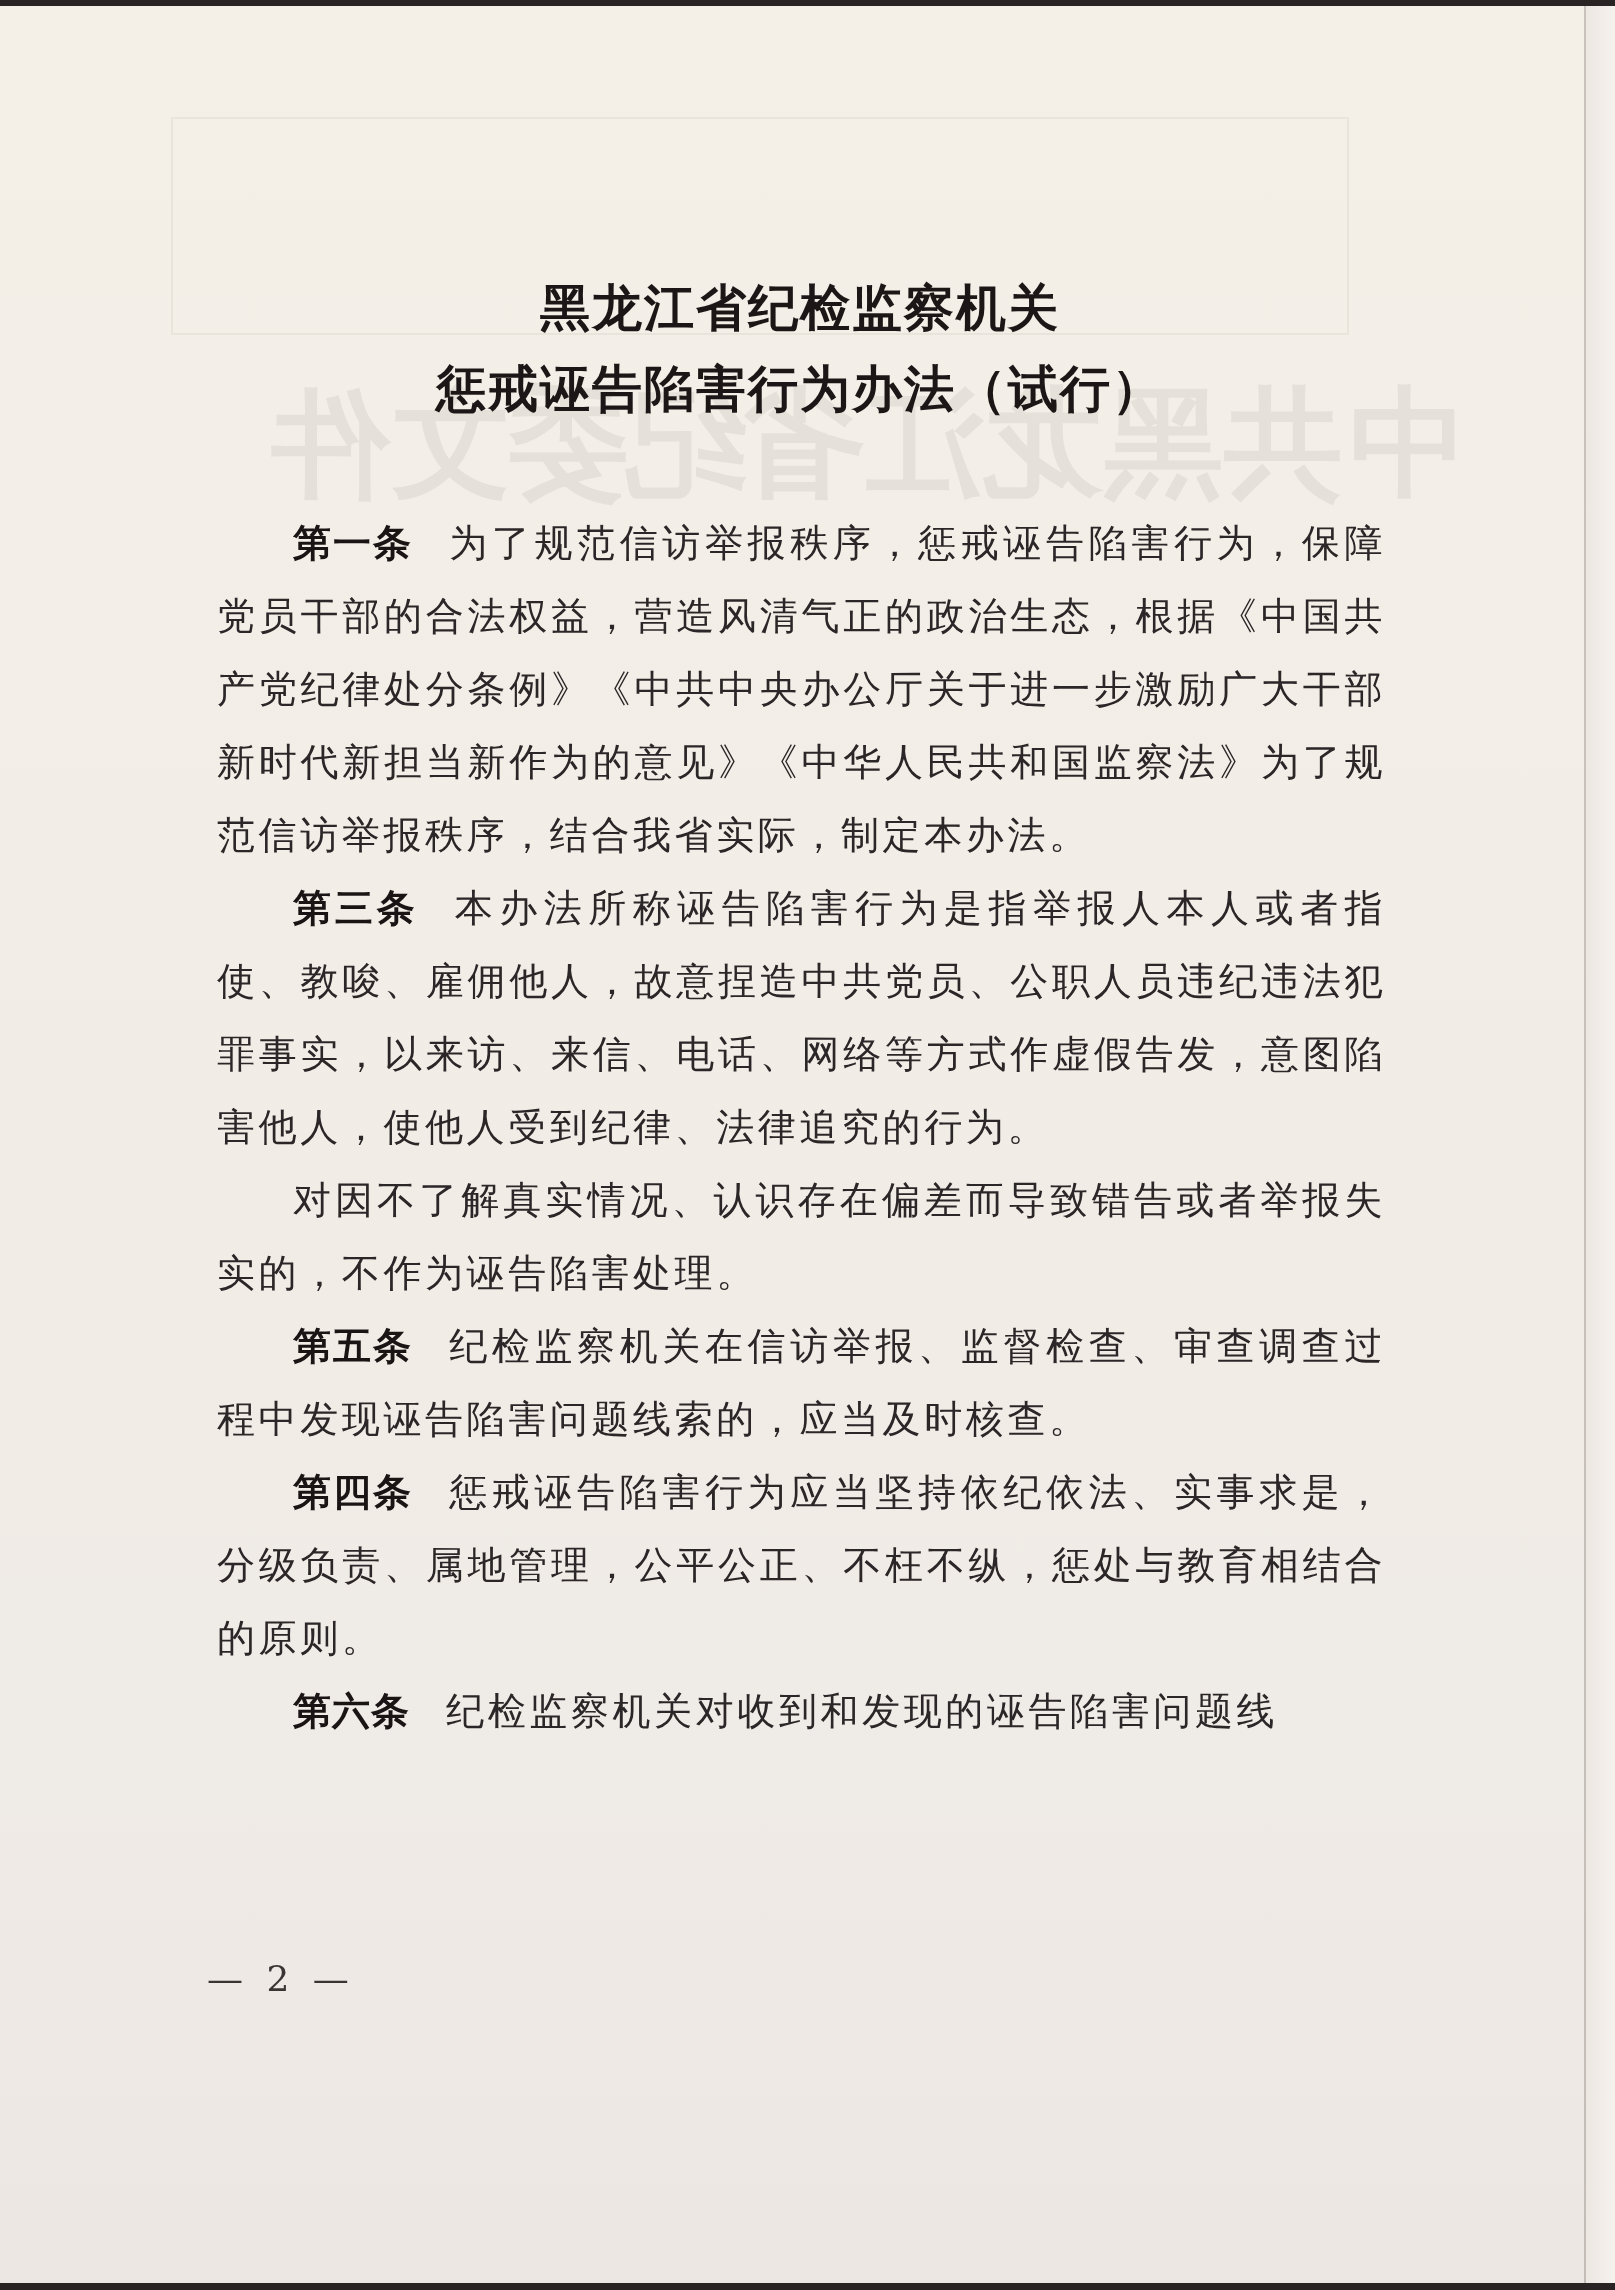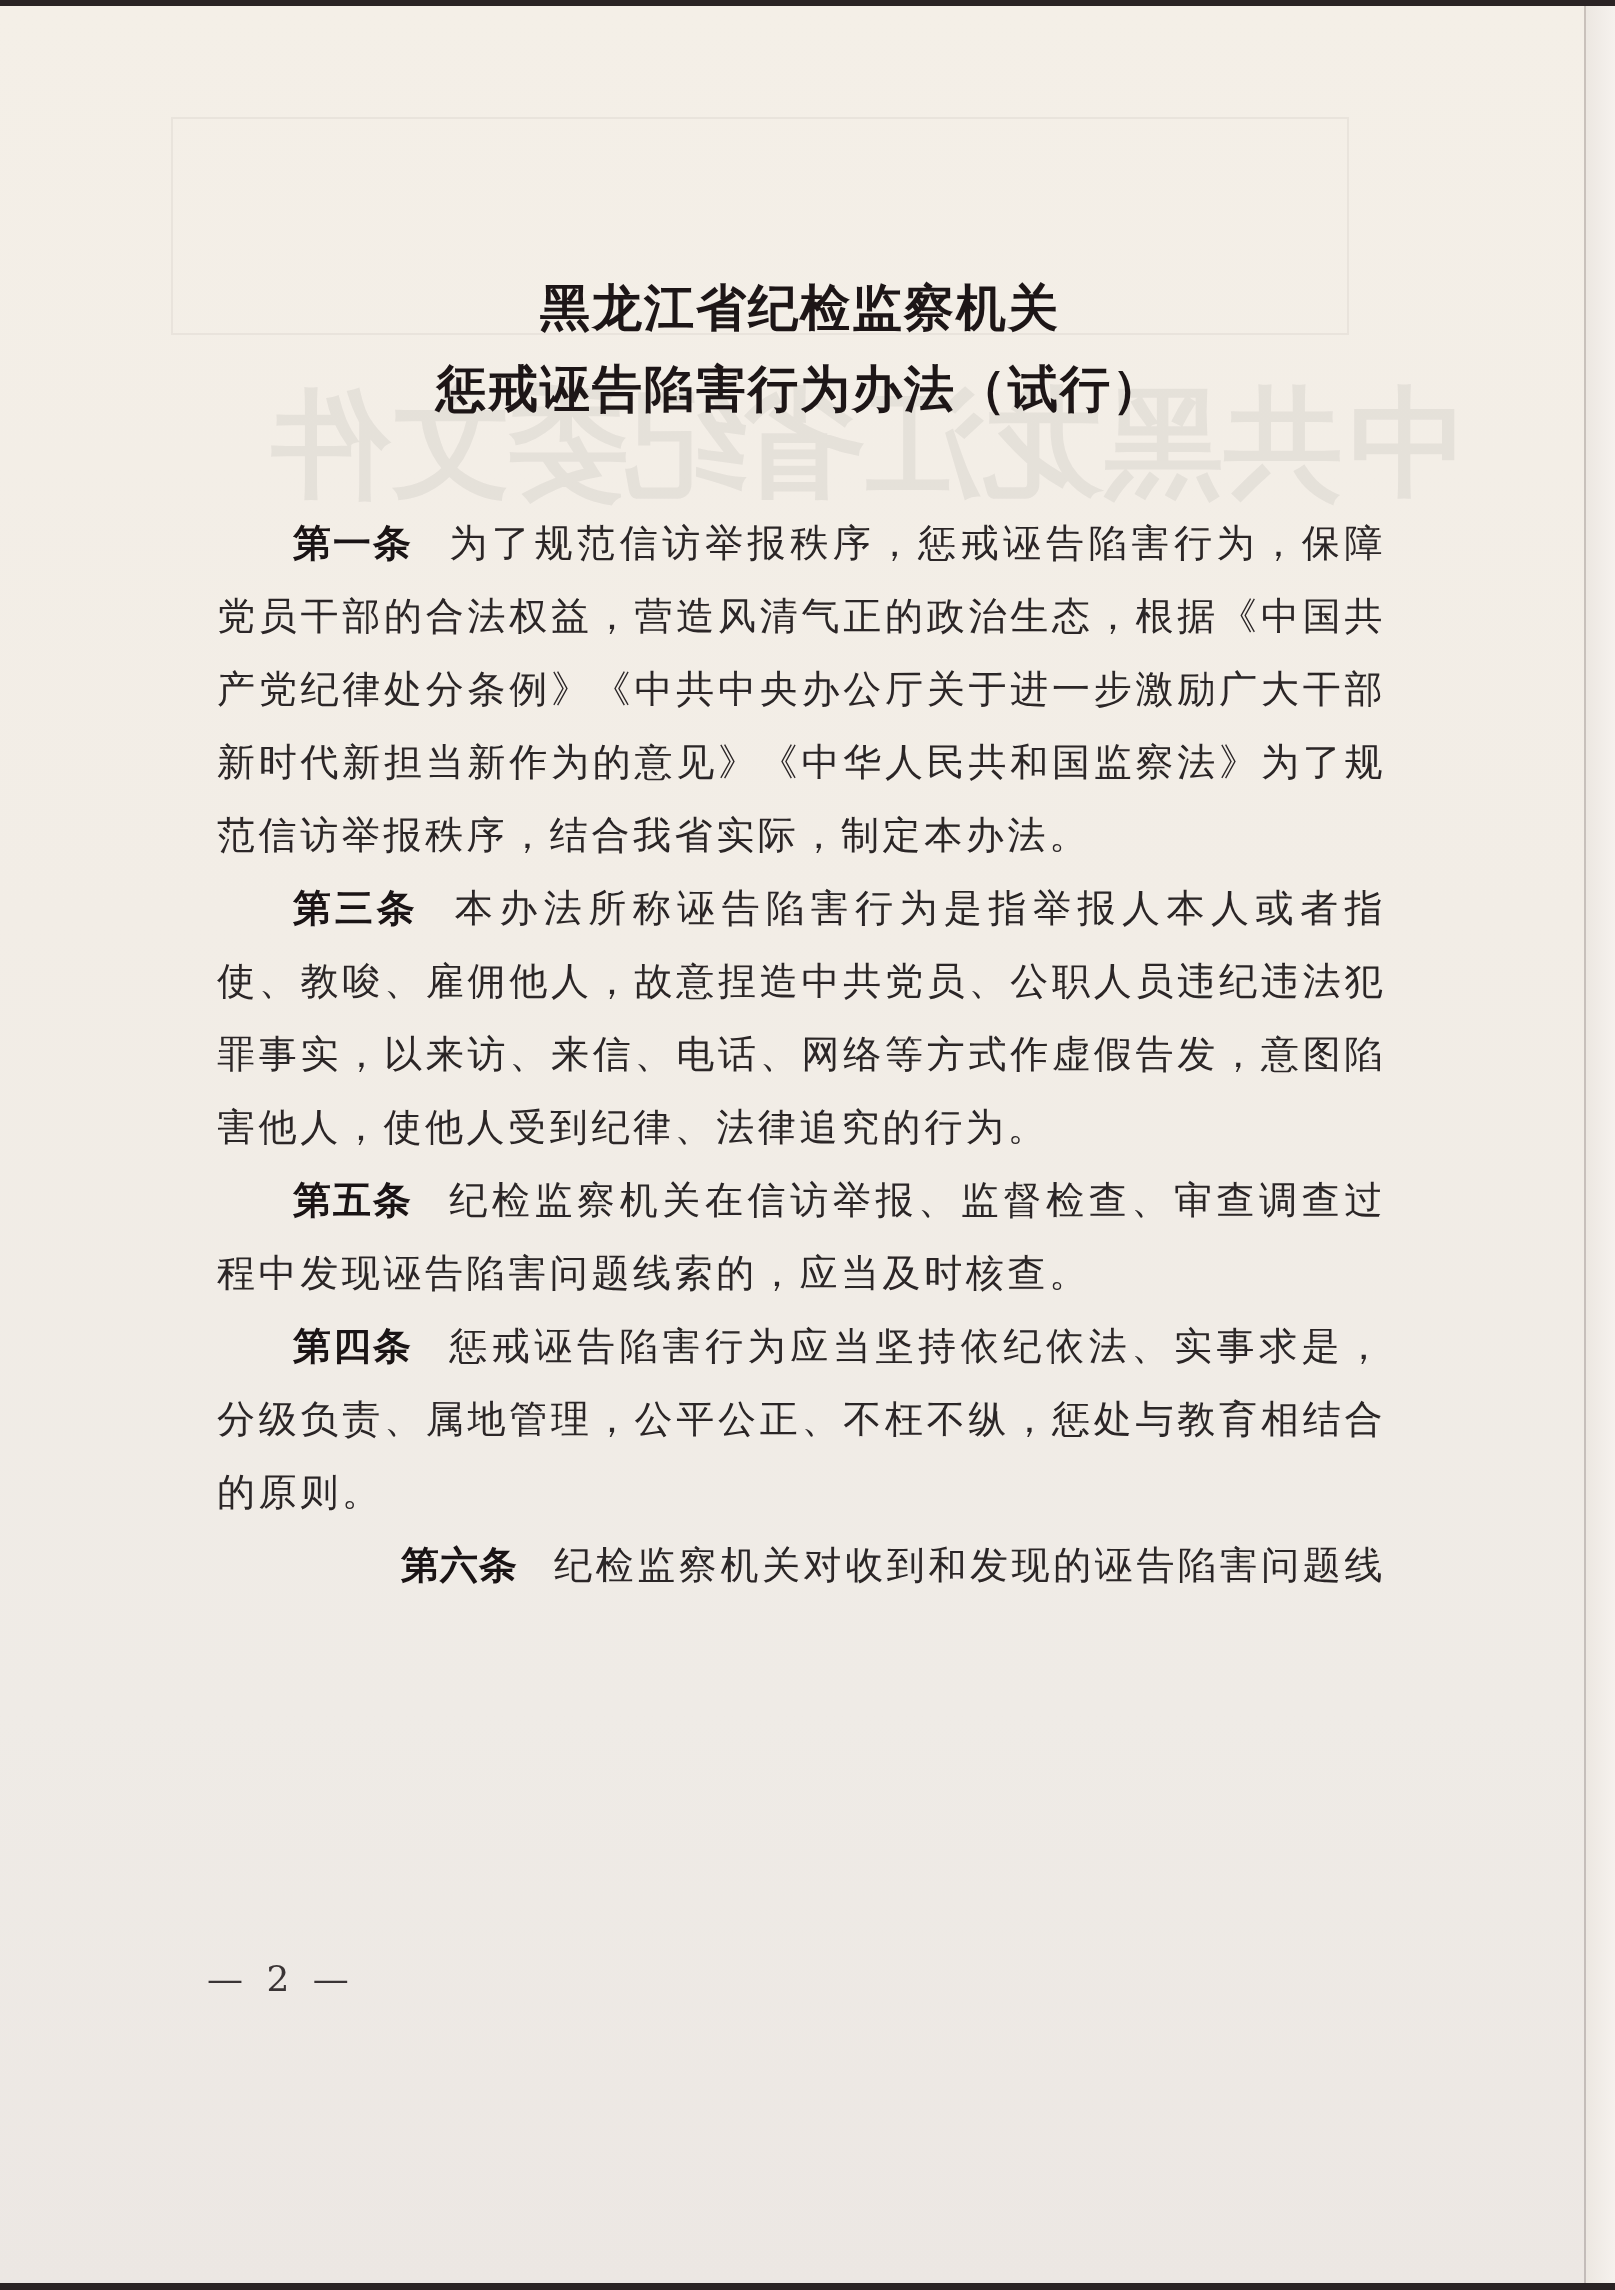--- a/index.html
+++ b/index.html
@@ -68,25 +68,28 @@
   <div class="title t2">惩戒诬告陷害行为办法（试行）</div>
 
   <div class="body">
     <p class="para">
       <span class="art-no">第一条</span><span>为了规范信访举报秩序，惩戒诬告陷害行为，保障党员干部的合法权益，营造风清气正的政治生态，根据《中国共产党纪律处分条例》《中共中央办公厅关于进一步激励广大干部新时代新担当新作为的意见》《中华人民共和国监察法》为了规范信访举报秩序，结合我省实际，制定本办法。</span>
     </p>
     <p class="para">
       <span class="art-no">第三条</span><span>本办法所称诬告陷害行为是指举报人本人或者指使、教唆、雇佣他人，故意捏造中共党员、公职人员违纪违法犯罪事实，以来访、来信、电话、网络等方式作虚假告发，意图陷害他人，使他人受到纪律、法律追究的行为。</span>
     </p>
     <p class="para">
+      <span>对因不了解真实情况、认识存在偏差而导致错告或者举报失实的，不作为诬告陷害处理。</span>
+    </p>
+    <p class="para">
       <span class="art-no">第五条</span><span>纪检监察机关在信访举报、监督检查、审查调查过程中发现诬告陷害问题线索的，应当及时核查。</span>
     </p>
     <p class="para">
       <span class="art-no">第四条</span><span>惩戒诬告陷害行为应当坚持依纪依法、实事求是，分级负责、属地管理，公平公正、不枉不纵，惩处与教育相结合的原则。</span>
     </p>
-    <p class="para" style="text-align:right;">
+    <p class="para" style="text-align:left;">
       <span class="art-no">第六条</span><span>纪检监察机关对收到和发现的诬告陷害问题线</span>
     </p>
   </div>
 
   <div class="page-num">— 2 —</div>
 </div>
 
 
 </body></html>

